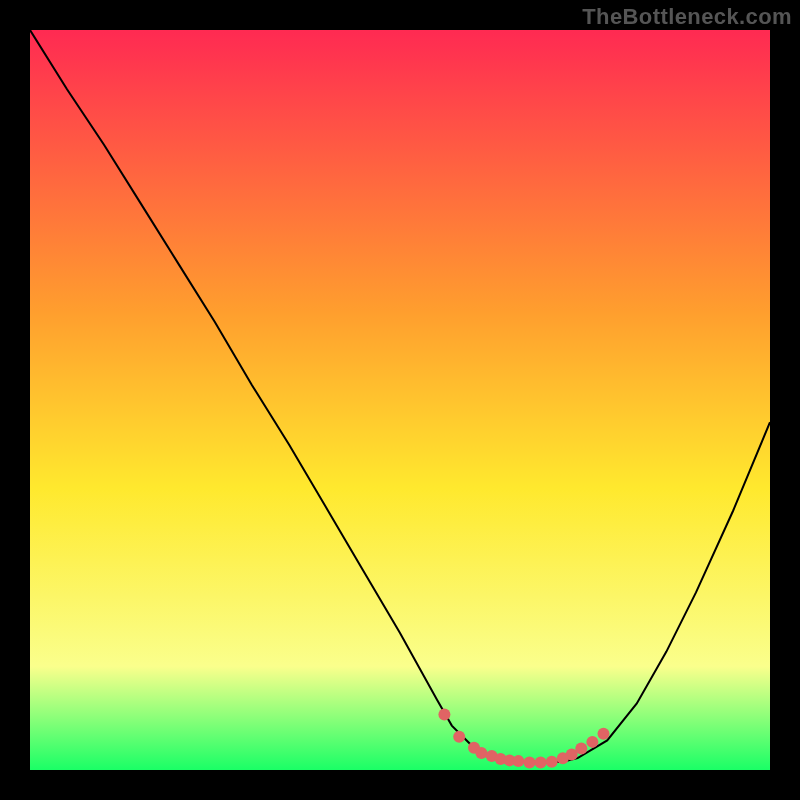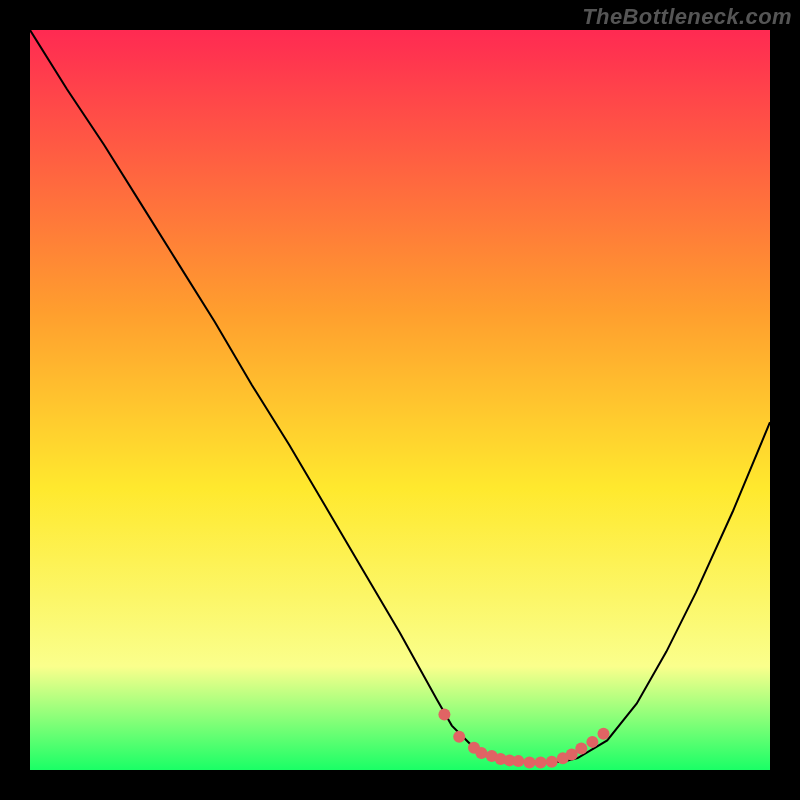--- a/index.html
+++ b/index.html
@@ -9,21 +9,20 @@
     height: 800px;
     background: #000;
     font-family: Arial, Helvetica, sans-serif;
     overflow: hidden;
   }
   .frame {
     position: relative;
     width: 800px;
     height: 800px;
     background: #000;
-    font-style: italic;
   }
   .watermark {
     position: absolute;
     top: 4px;
     right: 8px;
     color: #555;
     font-size: 22px;
     font-weight: 600;
     letter-spacing: 0.4px;
     z-index: 10;

